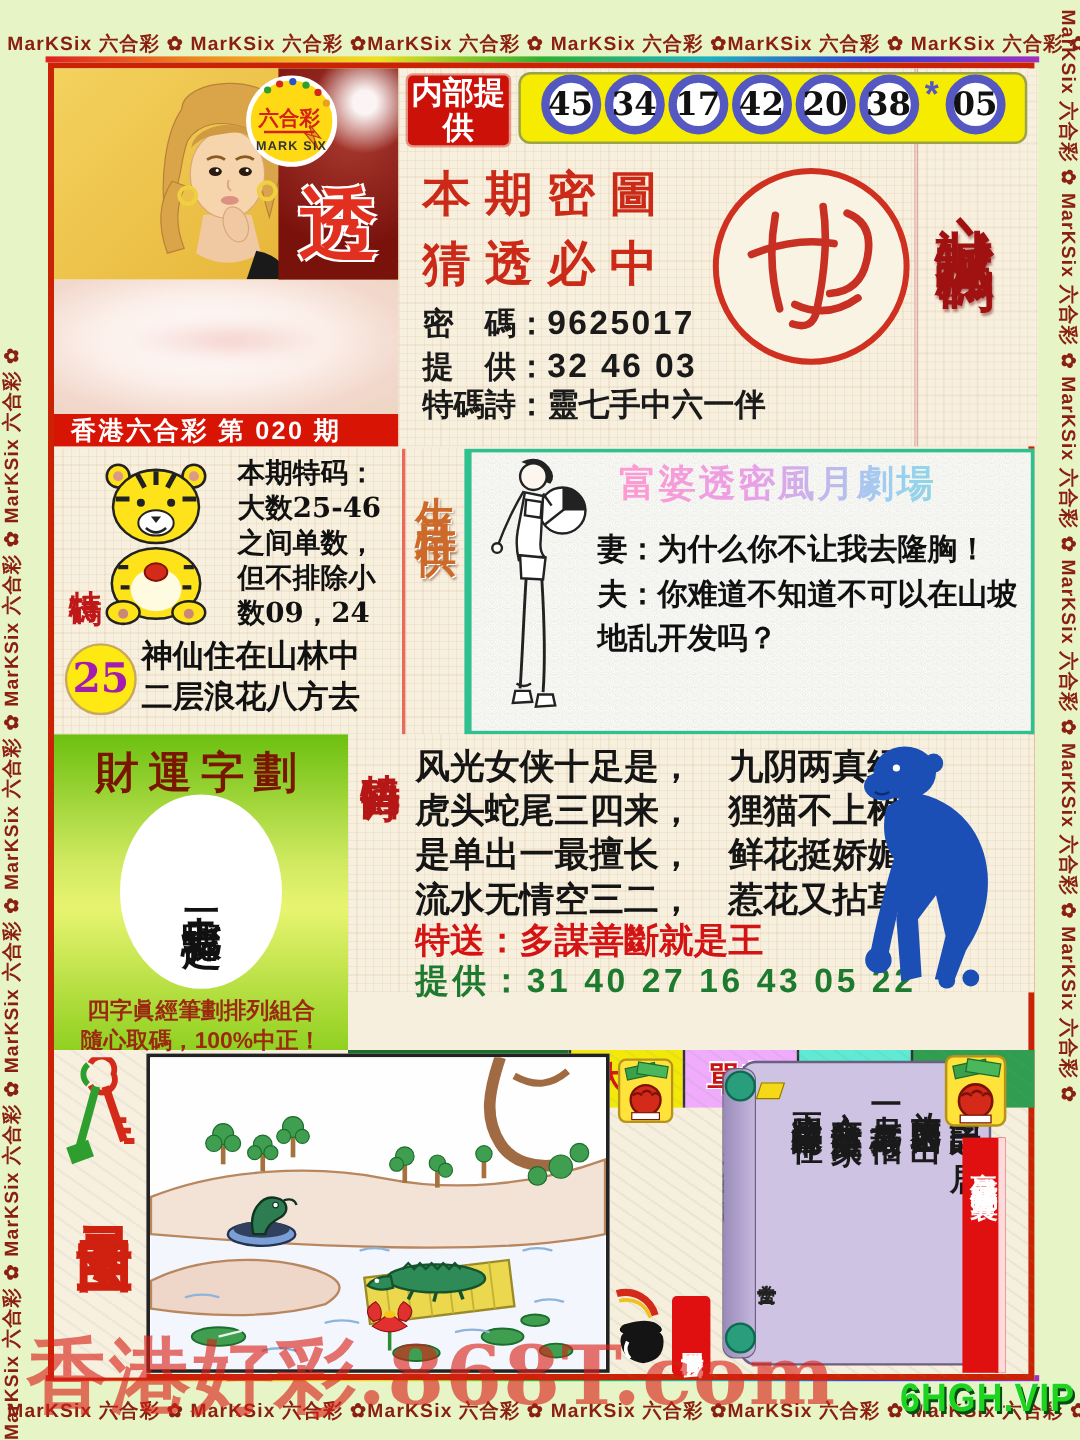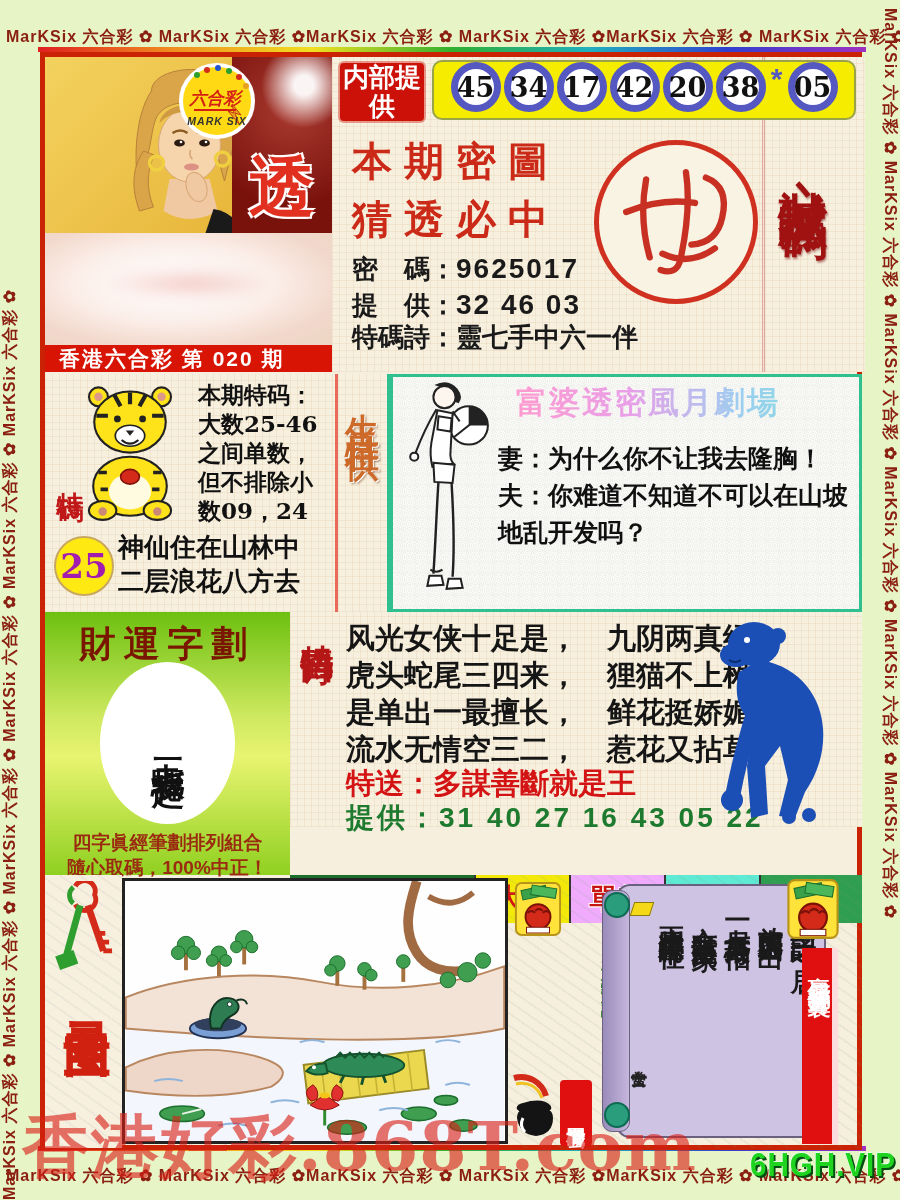--- a/index.html
+++ b/index.html
@@ -26,21 +26,21 @@
   .blur-block{left:0;top:176px;width:287px;height:112px;
      background:radial-gradient(ellipse at 45% 45%,#ffffff 0%,#fbeee8 45%,#f2d8cc 75%,#ecd6c2 100%);}
   .blur-block:after{content:"";position:absolute;left:20%;top:30%;width:60%;height:30%;
      background:radial-gradient(ellipse,rgba(235,160,150,.55),rgba(255,255,255,0) 70%);filter:blur(6px);}
   .tou-panel{left:232px;top:57px;width:100px;height:176px;
      background:radial-gradient(circle at 72% 16%,rgba(255,255,255,.95) 0 6%,rgba(255,255,255,0) 26%),
                 radial-gradient(circle at 60% 30%,#a93a30,#7a120c 70%);
      display:flex;align-items:flex-end;justify-content:center;}
   .tou-char{font-size:66px;font-weight:bold;color:#e23020;font-family:"DejaVu Serif",serif;
      text-shadow:-2px -2px 0 #fff,2px -2px 0 #fff,-2px 2px 0 #fff,2px 2px 0 #fff;line-height:1.4;}
-  .badge{left:178px;top:62px;width:78px;height:78px;font-style:italic;}
+  .badge{left:204px;top:62px;width:78px;height:78px;}
   .issue-banner{left:45px;top:345px;width:287px;height:27px;background:#d81404;color:#fff;
      font-weight:bold;font-size:21px;display:flex;align-items:center;padding-left:14px;box-sizing:border-box;letter-spacing:2px;}
   .center-panel{left:332px;top:57px;width:430px;height:315px;}
   .right-col{left:762px;top:57px;width:100px;height:315px;border-left:3px double #e0a8a0;}
   .seal{left:340px;top:63px;width:84px;height:58px;background:#cc1208;color:#fff;font-weight:bold;
      font-size:26px;line-height:29px;text-align:center;word-break:break-all;border-radius:4px;
      box-shadow:0 0 0 2px rgba(204,18,8,.4);}
   .numbers-bar{left:432px;top:60px;width:424px;height:60px;background:#f6ec00;border:2px solid #9aa24a;
      border-radius:10px;display:flex;align-items:flex-start;justify-content:center;gap:3px;box-sizing:border-box;}
   .ball{width:50px;height:50px;border-radius:50%;background:#fff;border:7px solid #5558c0;box-sizing:border-box;

